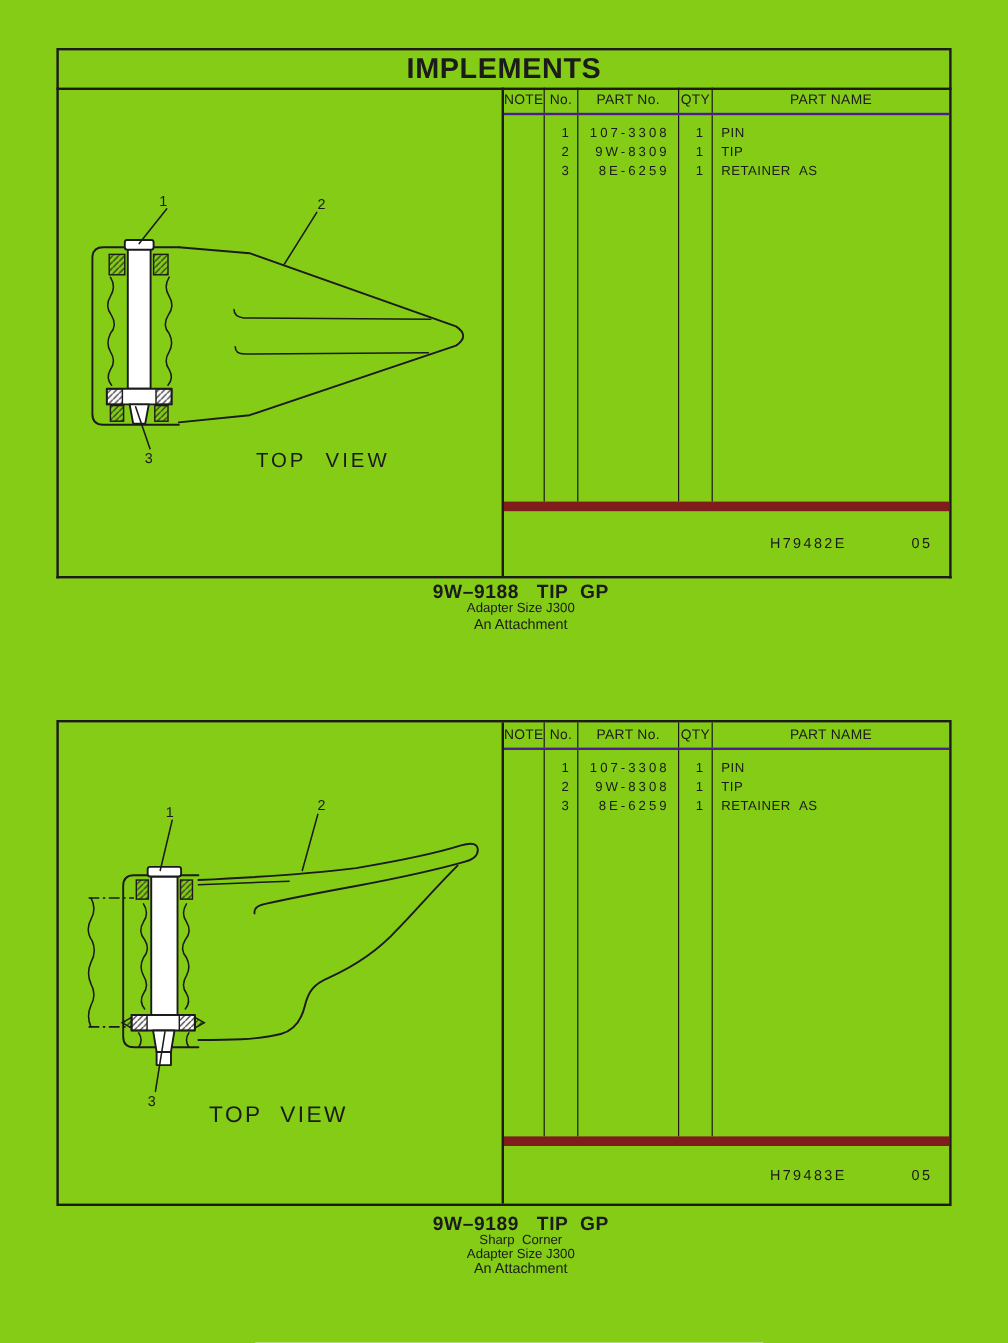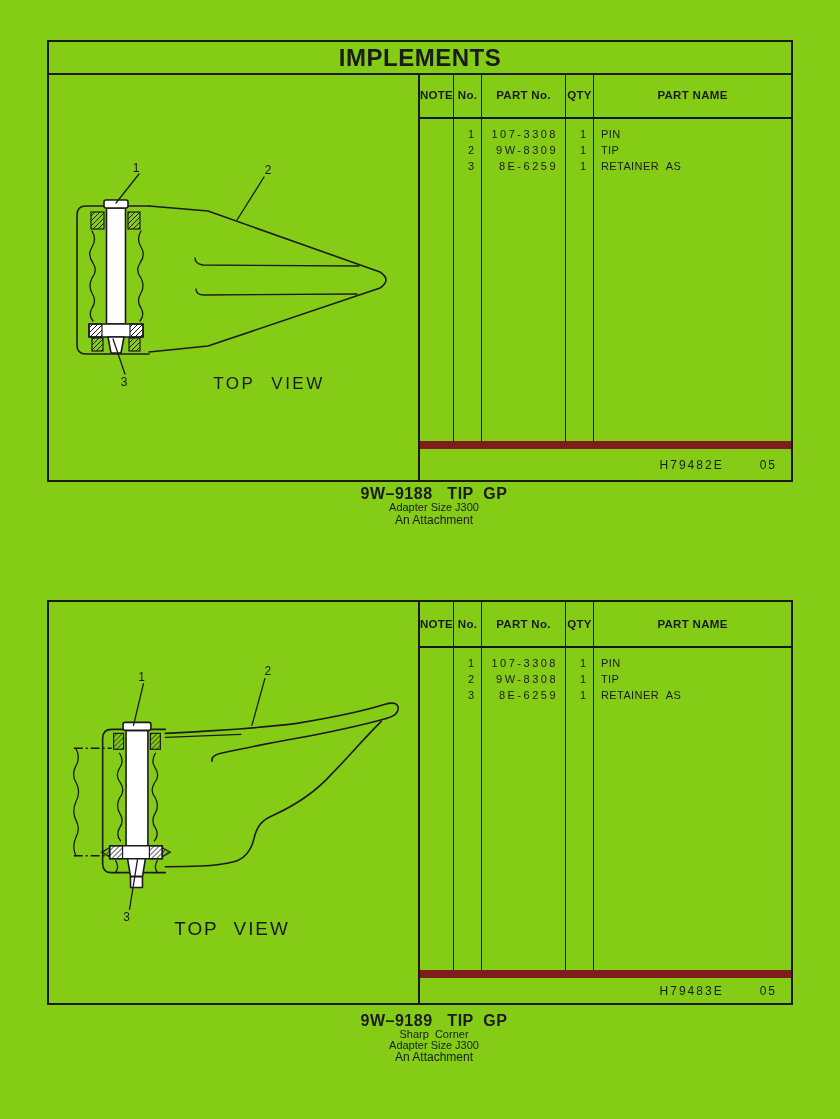--- a/index.html
+++ b/index.html
@@ -13,39 +13,39 @@
   
   .section-box{position:absolute;left:47px;width:746px;border:2px solid #1b1b1b;box-sizing:border-box;}
   #section1{top:73px;height:409px;border-top:none;}
   #section2{top:600px;height:405px;}
   .drawing-area{position:absolute;left:0;top:0;bottom:0;width:371px;}
   .drawing-area svg{display:block;width:100%;height:100%;}
   
   .table-area{position:absolute;right:0;top:0;bottom:0;width:373px;
               border-left:2px solid #1b1b1b;box-sizing:border-box;
               display:flex;flex-direction:column;}
-  .thead{display:flex;height:46px;border-bottom:2px solid #0f172a;box-sizing:border-box;font-weight:bold;}
+  .thead{display:flex;height:23px;border-bottom:2px solid #4c1d95;box-sizing:border-box;}
   .tbody{display:flex;height:322px;box-sizing:border-box;}
   .col{box-sizing:border-box;}
   .c-note{width:34px;border-right:1.5px solid #1b1b1b;}
   .c-no{width:28px;border-right:1.5px solid #1b1b1b;}
   .c-part{width:84px;border-right:1.5px solid #1b1b1b;}
   .c-qty{width:28px;border-right:1.5px solid #1b1b1b;}
   .c-name{flex:1;}
   .thead .col{display:flex;align-items:center;justify-content:center;
               font-size:11.5px;letter-spacing:0.3px;}
   .tbody .col{padding-top:7px;font-size:11px;line-height:16px;}
   .cell-no{text-align:right;padding-right:7px;}
   .cell-part{text-align:right;padding-right:7px;letter-spacing:2.5px;}
   .cell-qty{text-align:right;padding-right:7px;}
   .cell-name{text-align:left;padding-left:7px;letter-spacing:0.4px;word-spacing:4px;}
   .refband{flex:1;border-top:8px solid #7f1d1d;box-sizing:border-box;
            display:flex;align-items:center;justify-content:flex-end;
            padding-right:14px;font-size:12px;letter-spacing:2px;}
-  .refband .rev{padding-left:36px;}
+  .refband .rev{margin-left:18px;padding-left:36px;}
   
   .caption{position:absolute;left:0;width:840px;text-align:center;margin-left:14px;}
   #caption1{top:485px;}
   #caption2{top:1012px;}
   .cap-title{font-size:16px;font-weight:700;white-space:pre;letter-spacing:0.5px;line-height:17px;}
   .cap-sub{font-size:11px;line-height:10.5px;white-space:pre;}
   .cap-sub3{font-size:12px;line-height:12px;margin-top:1px;}
   
   .footer{position:absolute;left:47px;top:1144px;width:746px;display:flex;
           justify-content:space-between;font-size:11px;letter-spacing:0.3px;}

